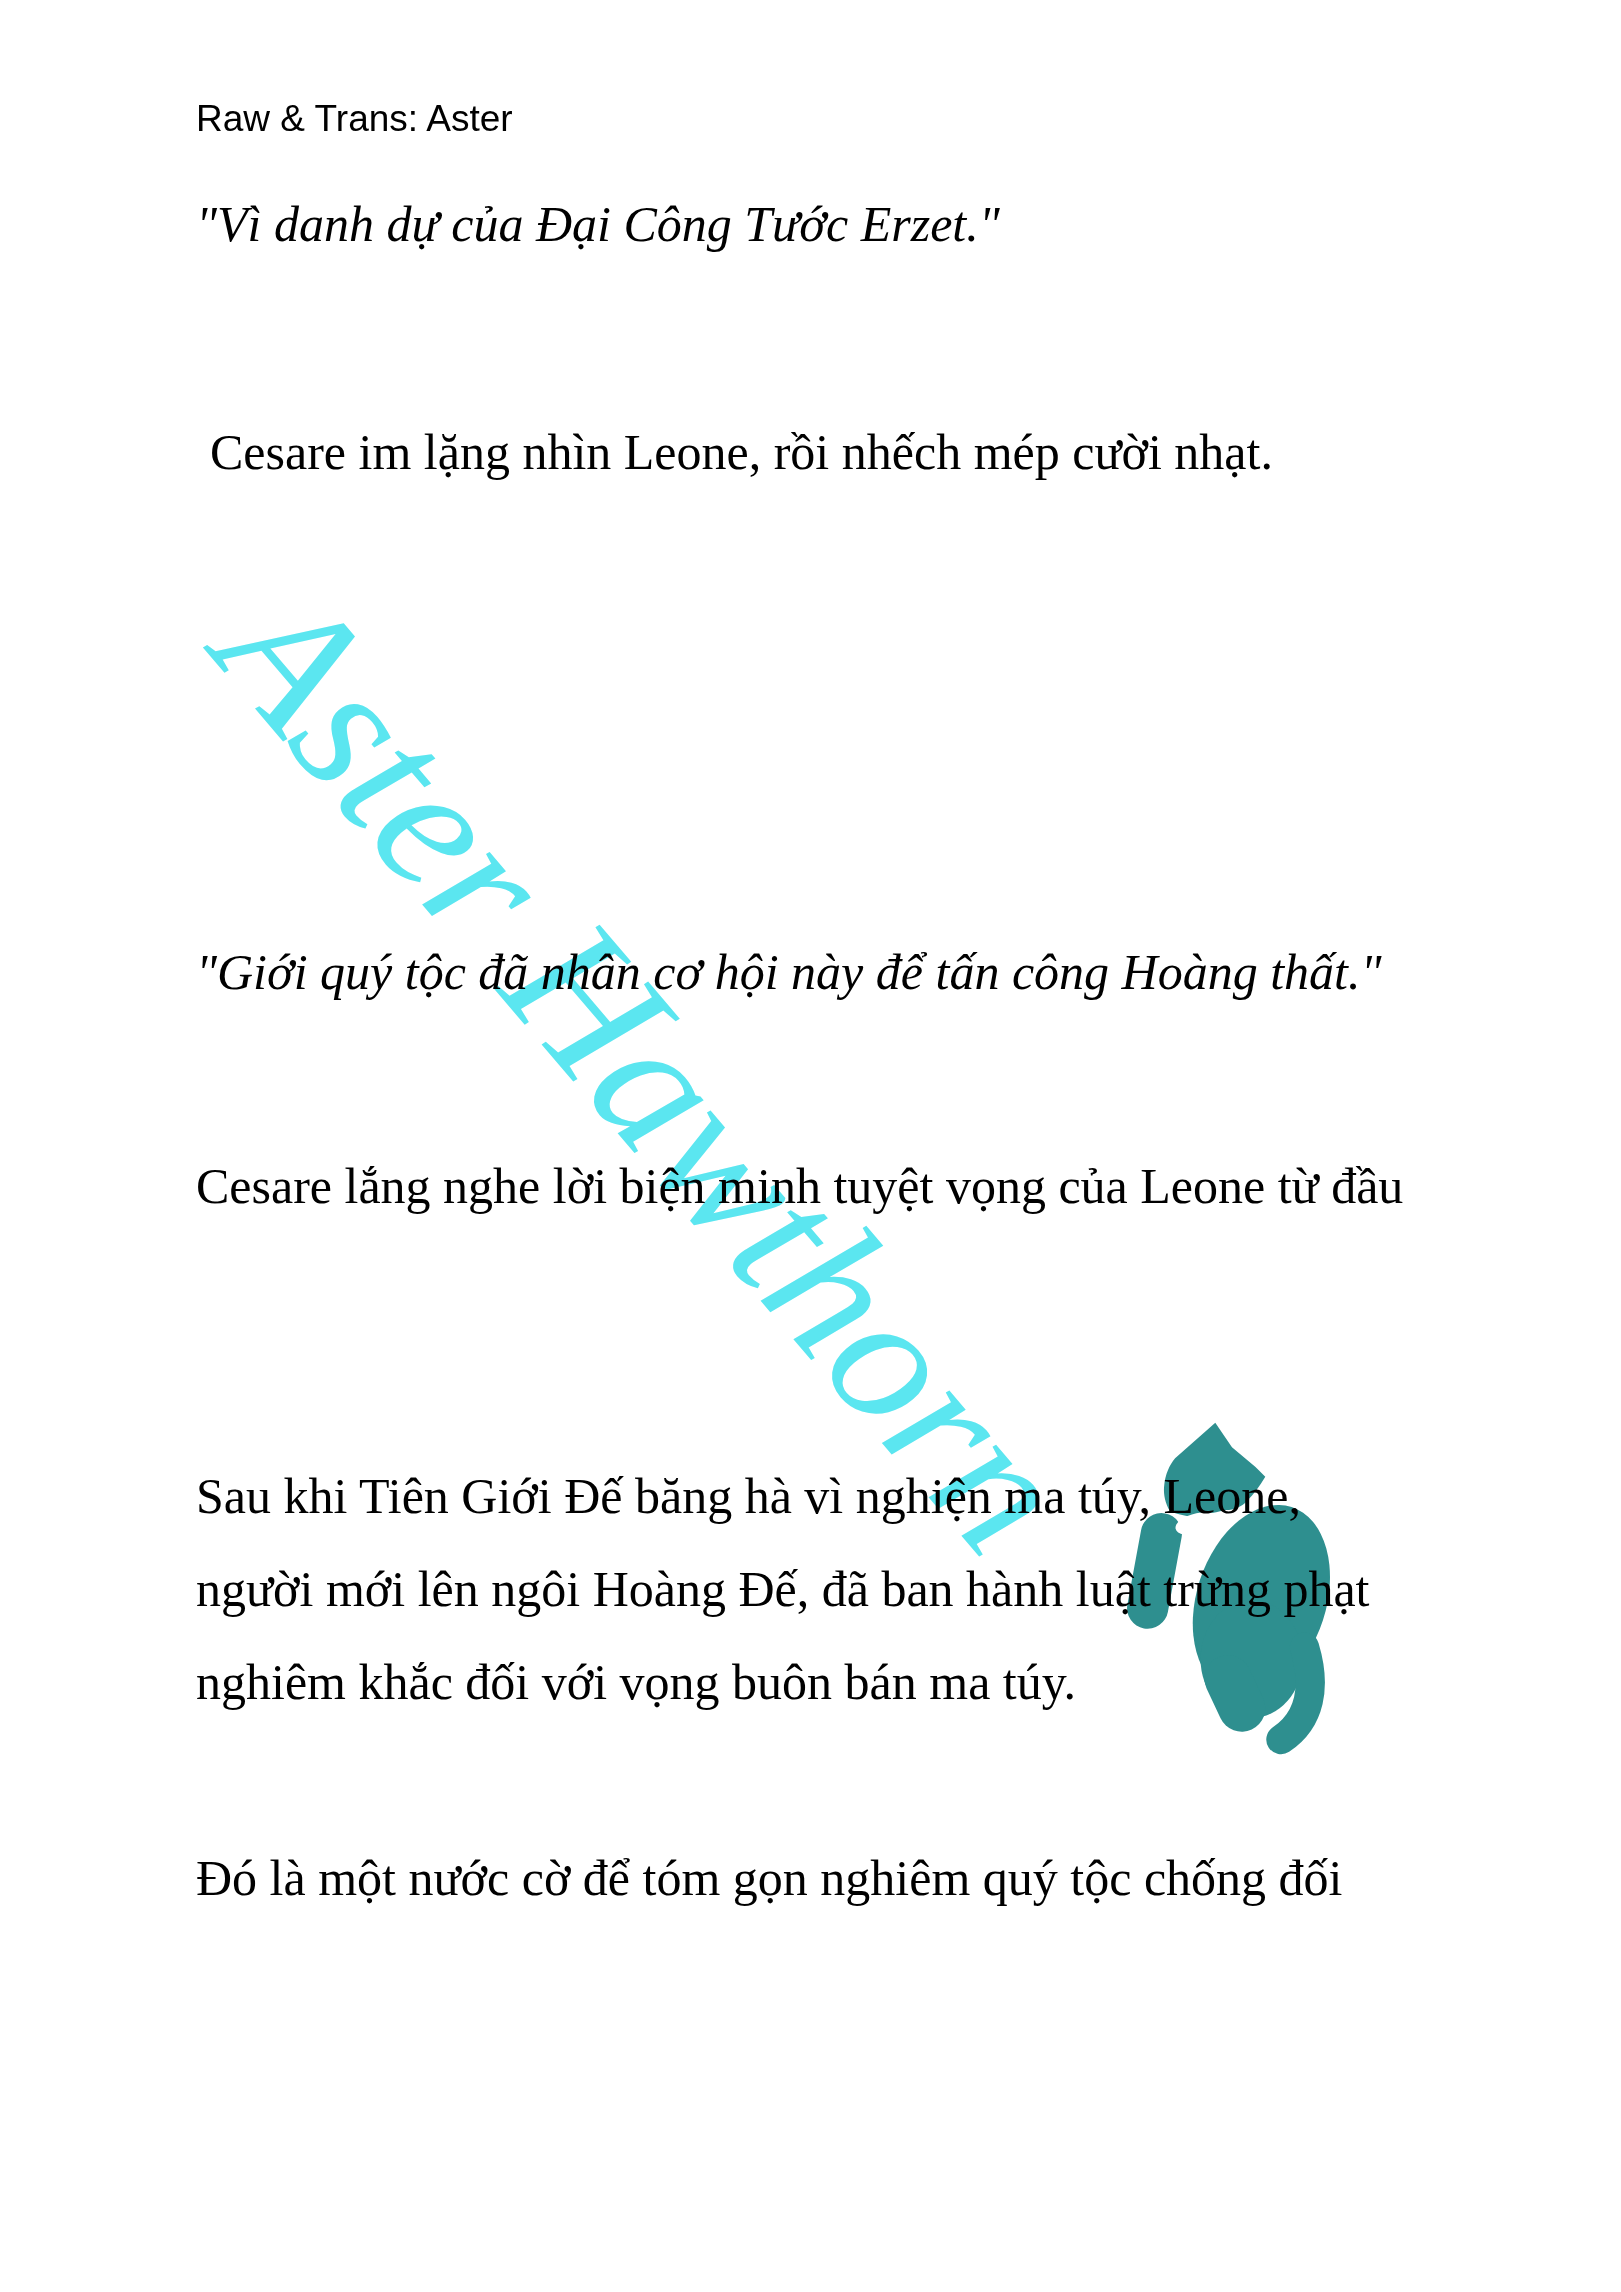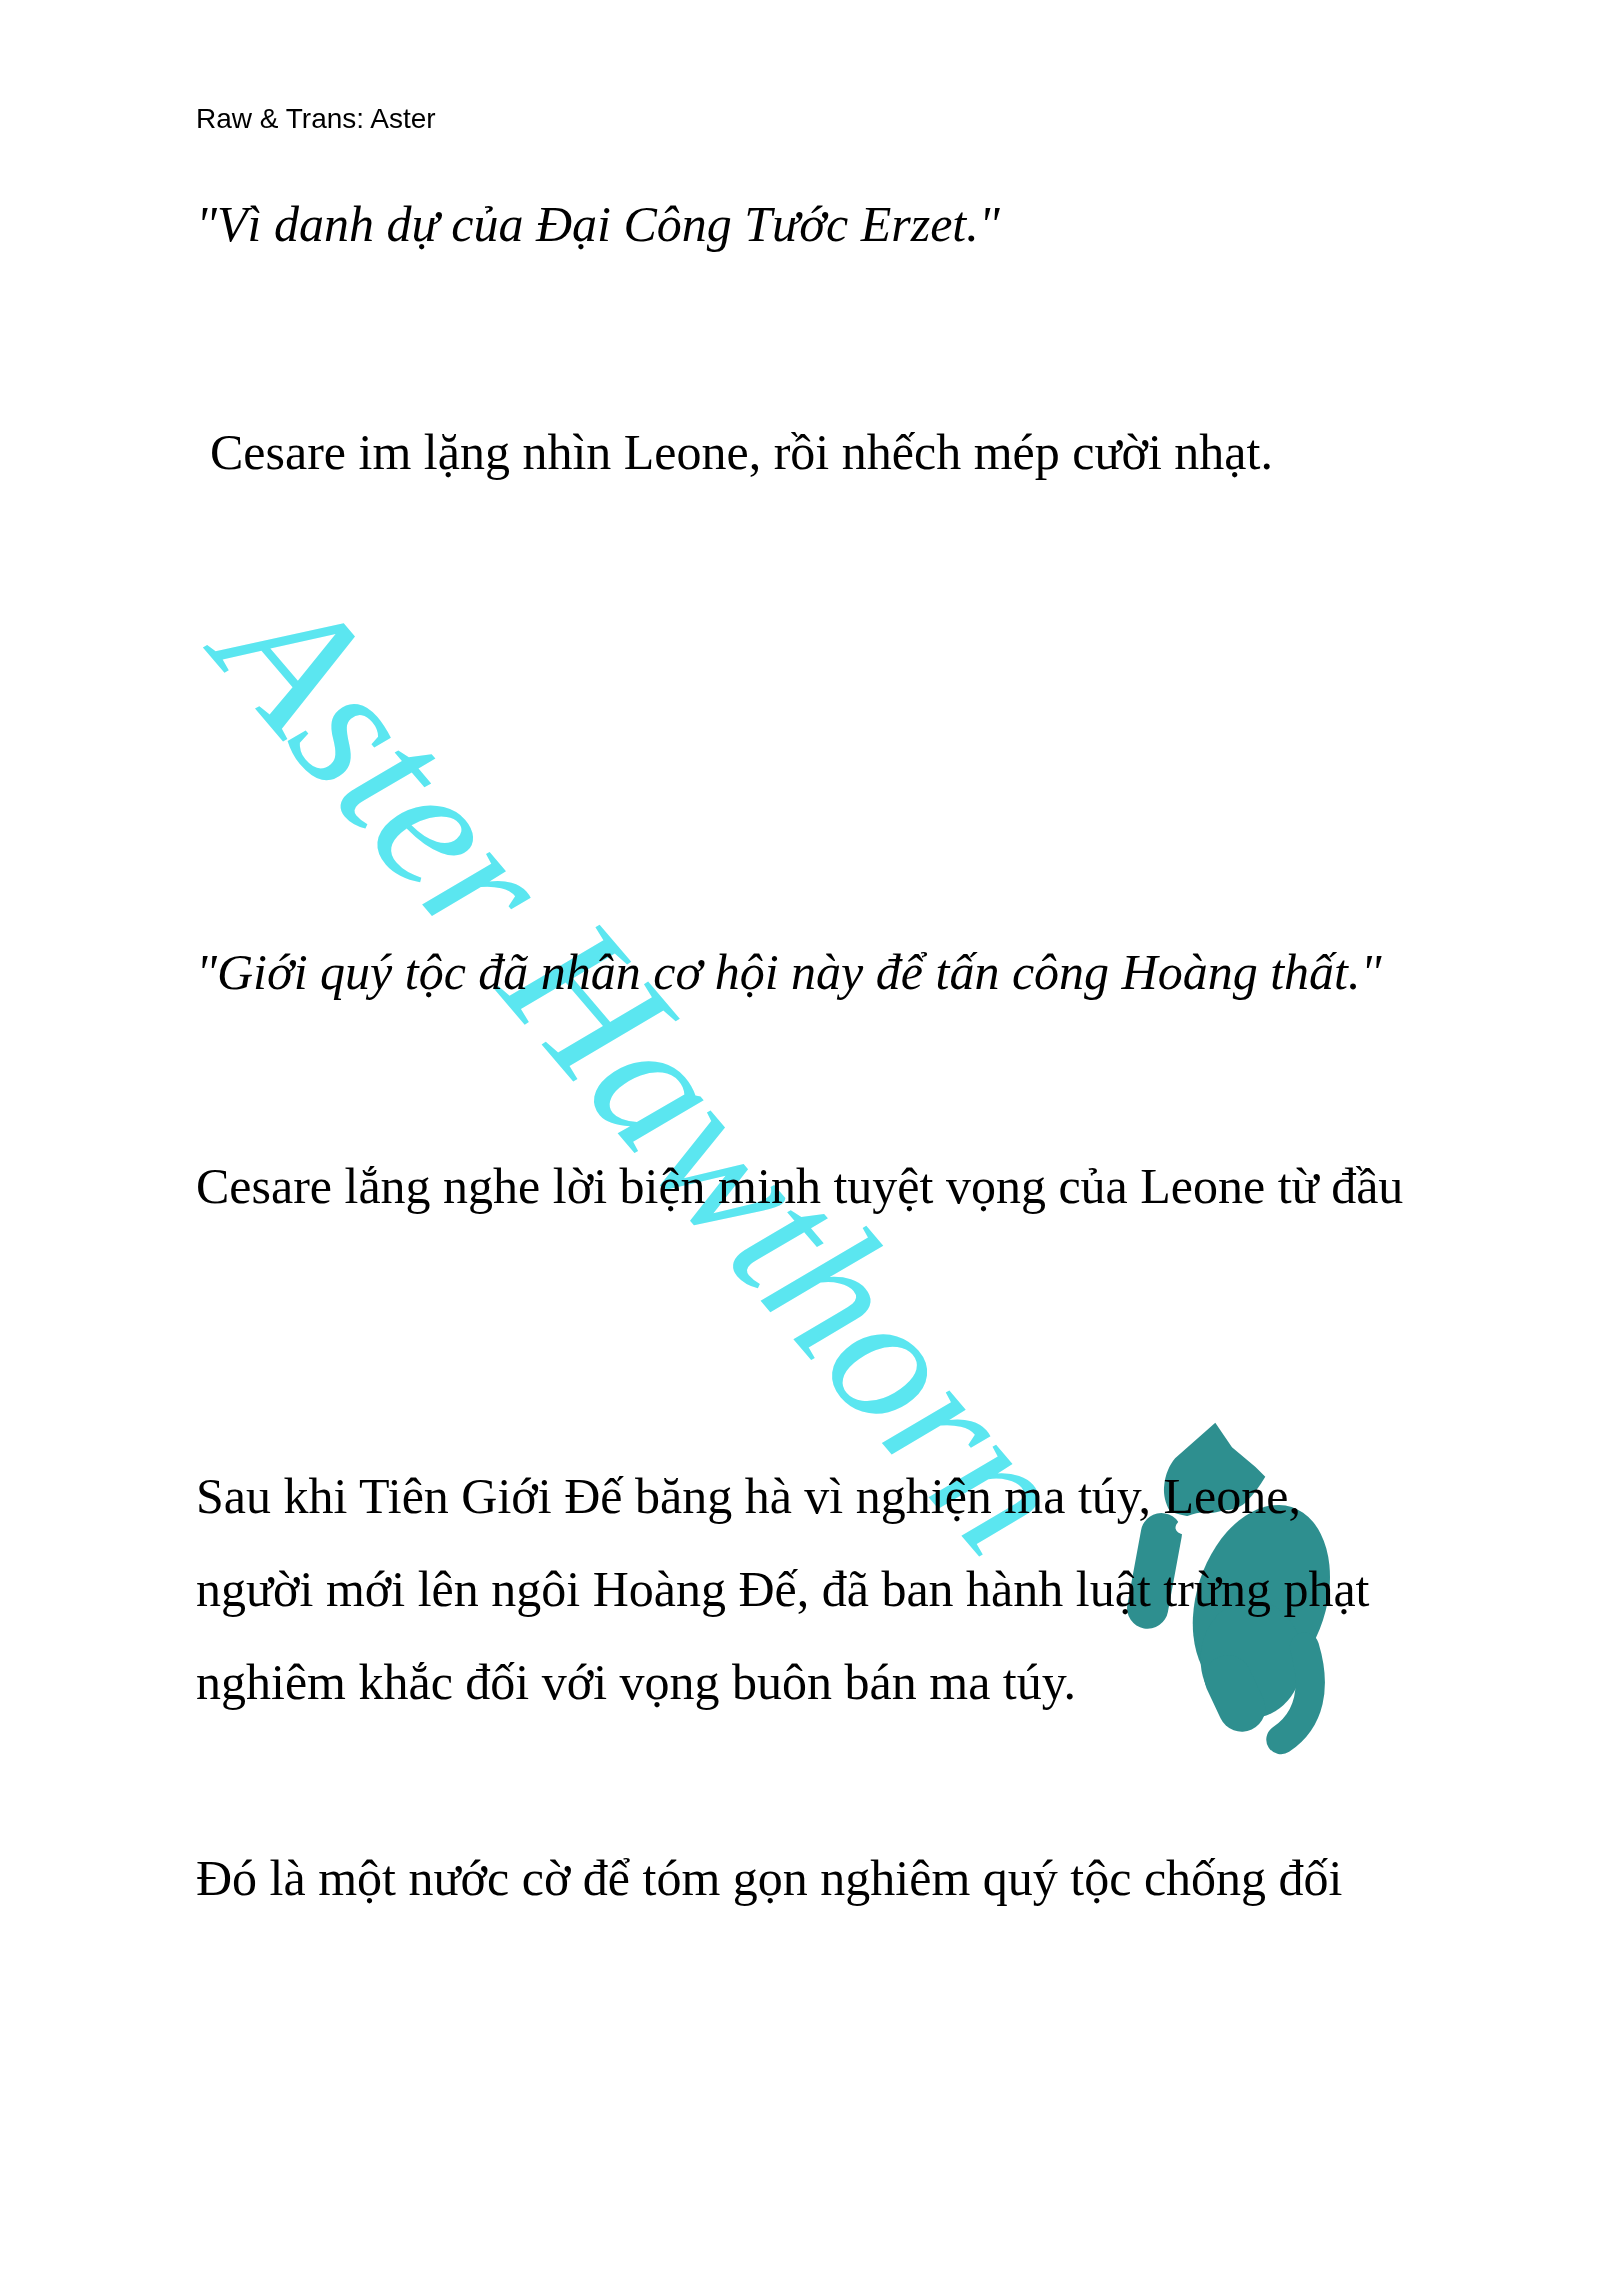--- a/index.html
+++ b/index.html
@@ -31,21 +31,21 @@
     position:absolute;
     left:1122px;top:1414px;
     width:216px;height:353px;
     z-index:1;
   }
   
   .txt{position:absolute;left:196px;z-index:2;}
   .header-credit{
     top:99px;
     font-family:"Liberation Sans", sans-serif;
-    font-size:28px;
+    font-size:37px;
     line-height:39px;
     white-space:nowrap;
   }
   .para{
     font-size:50px;
     line-height:93px;
   }
   .para .line{white-space:nowrap;height:93px;}
   .quote{font-style:italic;}
   .p-quote1{top:178px;}

